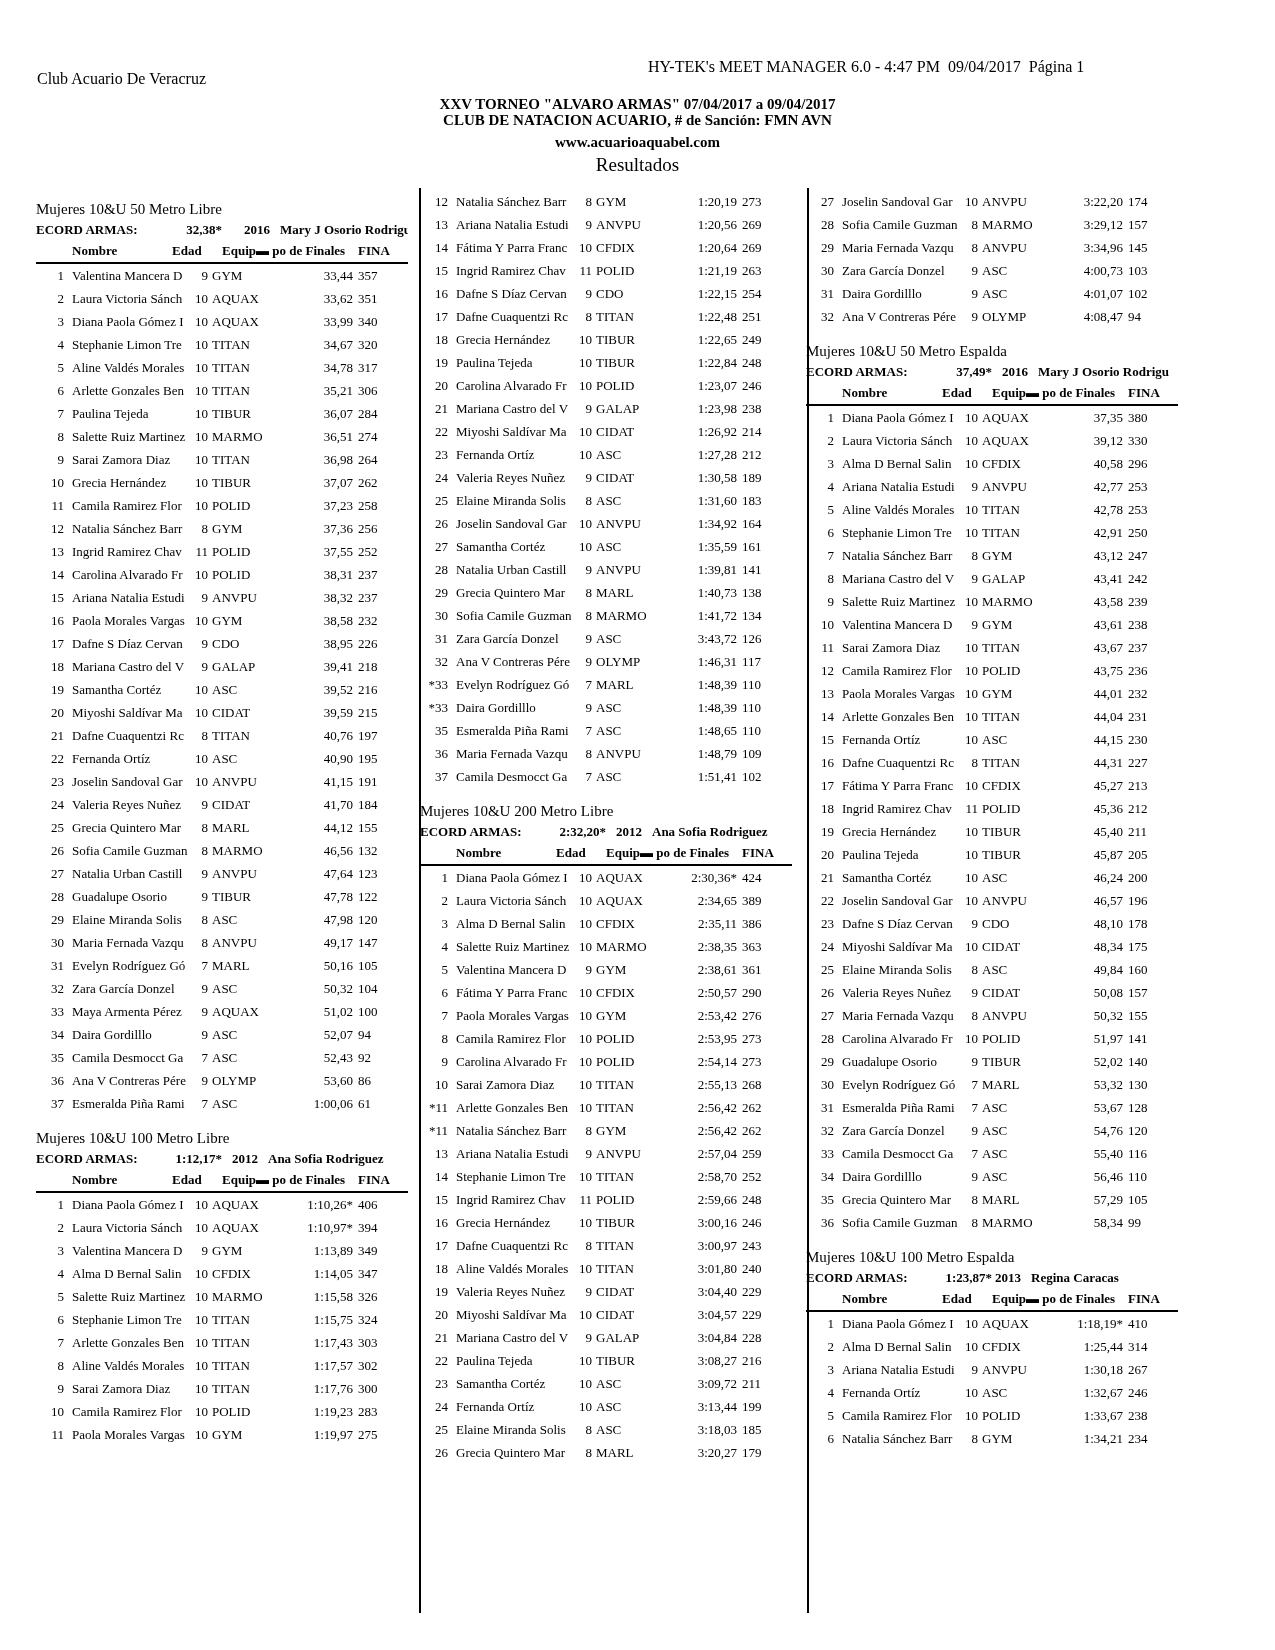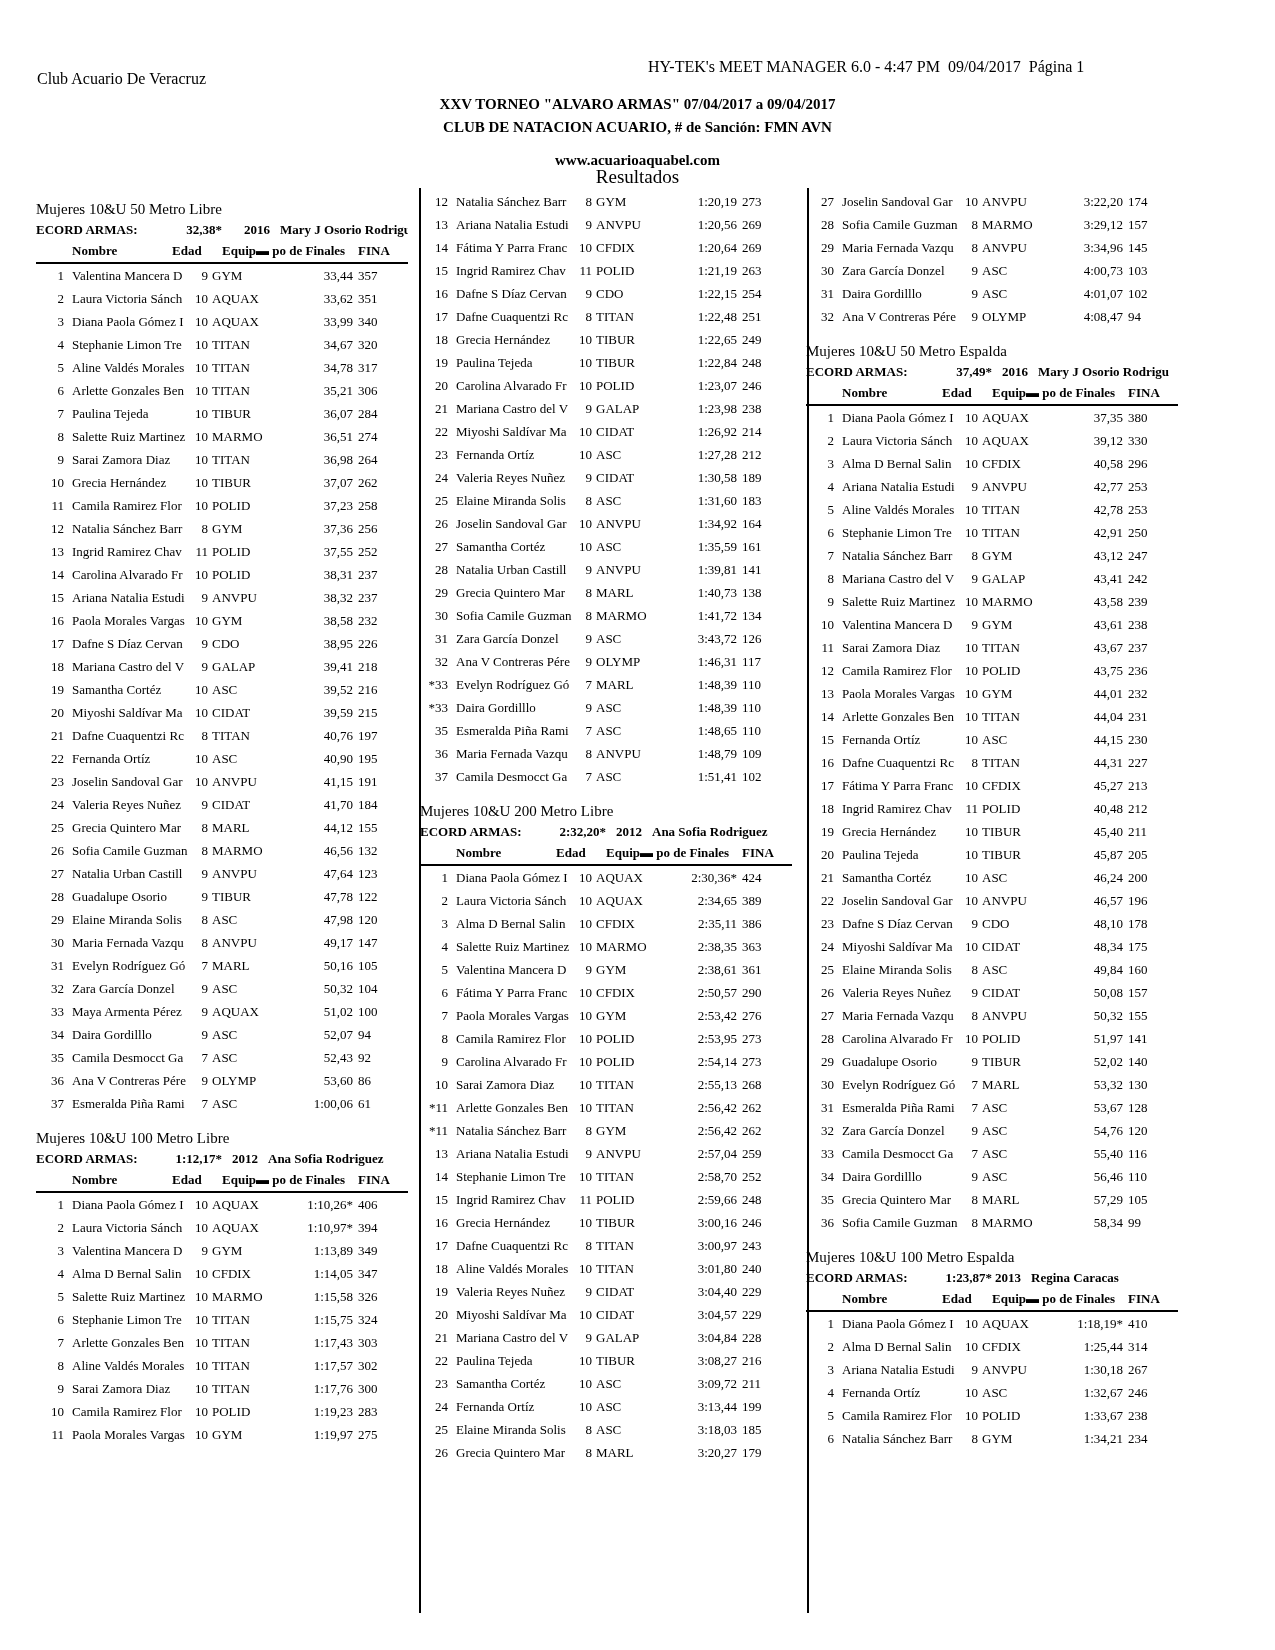--- a/index.html
+++ b/index.html
@@ -1,22 +1,22 @@
 <!DOCTYPE html>
 <html><head>
 <meta charset="utf-8">
 <style>
   html, body { margin:0; padding:0; background:#fff; }
   body { width:1275px; height:1650px; position:relative; overflow:hidden;
          font-family:"Liberation Serif","DejaVu Serif",serif; color:#000; }
   .hdr-left { position:absolute; left:37px; top:70px; font-size:16px; }
   .hdr-right { position:absolute; left:648px; top:58px; font-size:16px; white-space:pre; }
   .title { position:absolute; left:0; width:1275px; text-align:center; font-weight:bold; font-size:15px; }
-  .t1 { top:96px; } .t2 { top:119px; } .t3 { top:152px; }
-  .t4 { top:166px; font-size:19px; font-weight:normal; }
+  .t1 { top:96px; } .t2 { top:112px; } .t3 { top:134px; }
+  .t4 { top:154px; font-size:19px; font-weight:normal; }
   .col { position:absolute; top:190px; }
   .c1 { left:36px; width:372px; }
   .c2 { left:420px; width:372px; }
   .c3 { left:806px; width:372px; }
   .vline { position:absolute; width:2px; background:#000; top:188px; height:1425px; }
   .v1 { left:419px; } .v2 { left:807px; }
   .evt-title { font-weight:normal; font-size:15px; margin-top:12px; height:22px; line-height:22px; }
   .evt-rec { font-weight:bold; font-size:13px; height:20px; line-height:20px; white-space:nowrap; overflow:hidden; }
   .evt-rec span { display:inline-block; }
   .thead { font-weight:bold; font-size:13px; height:22px; line-height:22px; border-bottom:2px solid #000; position:relative; white-space:nowrap; }
@@ -1062,21 +1062,21 @@
       <span class="ag">10</span>
       <span class="tm">CFDIX</span>
       <span class="ft">45,27</span>
       <span class="fn">213</span>
     </div>
     <div class="row">
       <span class="pl">18</span>
       <span class="nm">Ingrid Ramirez Chav</span>
       <span class="ag">11</span>
       <span class="tm">POLID</span>
-      <span class="ft">40,48</span>
+      <span class="ft">45,36</span>
       <span class="fn">212</span>
     </div>
     <div class="row">
       <span class="pl">19</span>
       <span class="nm">Grecia Hernández</span>
       <span class="ag">10</span>
       <span class="tm">TIBUR</span>
       <span class="ft">45,40</span>
       <span class="fn">211</span>
     </div>

